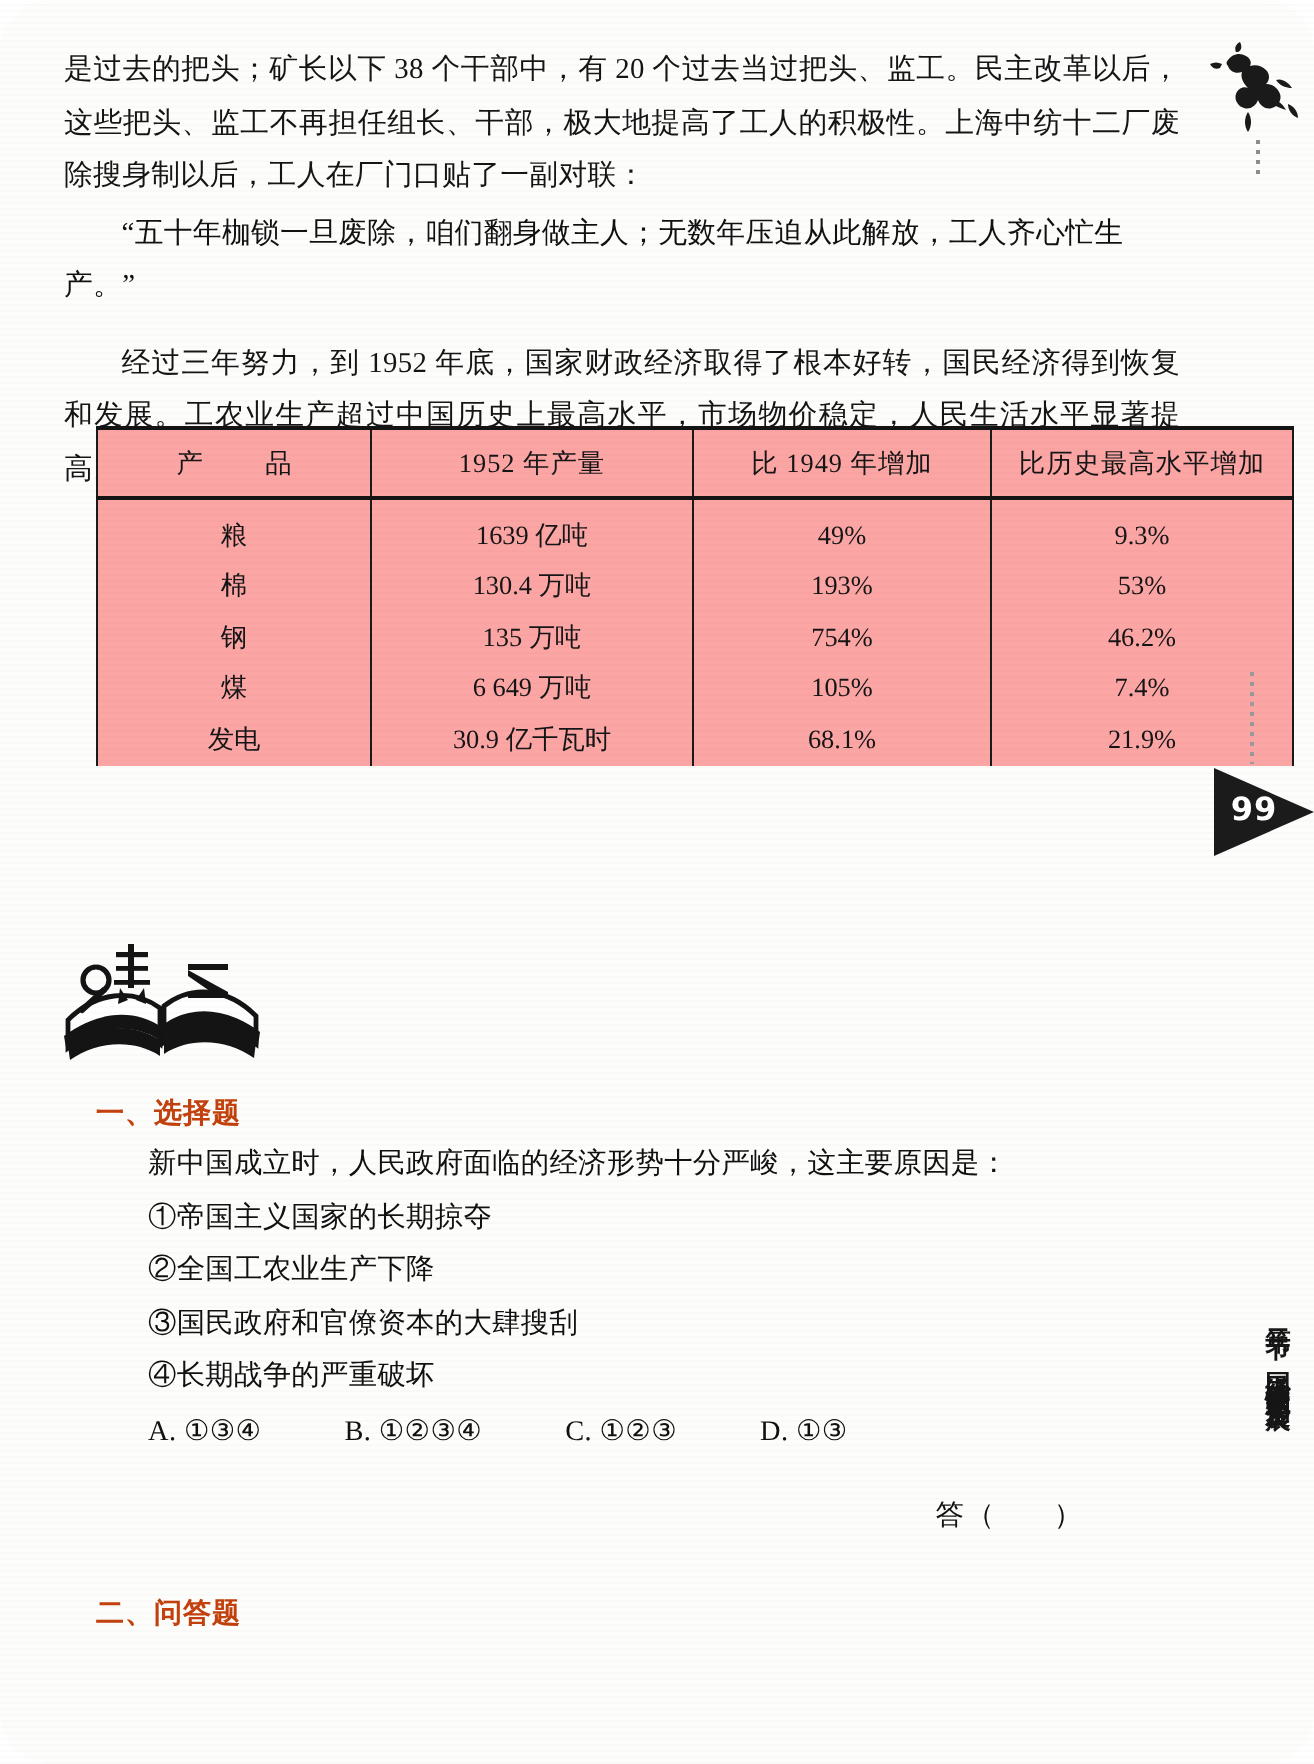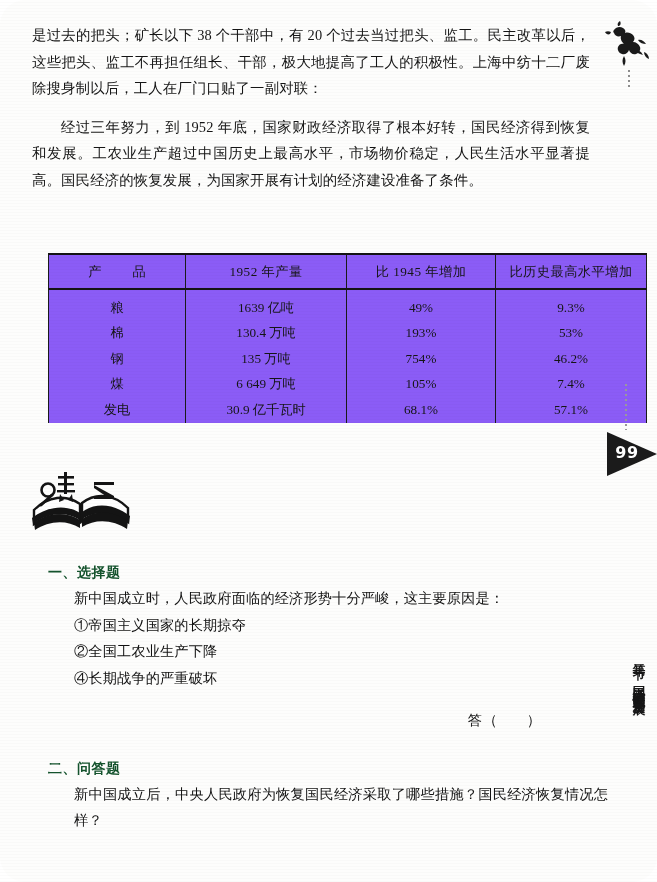--- a/index.html
+++ b/index.html
@@ -62,22 +62,21 @@
     font-weight: bold;
     font-family: "DejaVu Sans", "Liberation Sans", sans-serif;
     letter-spacing: 0.4px;
     margin-bottom: 6px;
     color: #101010;
   }
   table.stats {
     border-collapse: collapse;
     width: 562px;
     table-layout: fixed;
-    background: #8b5cf6;
-    margin-top: 40px;
+    background: #fca5a5;
   }
   table.stats th, table.stats td {
     border-left: 1.2px solid #1a1a1a;
     border-right: 1.2px solid #1a1a1a;
     font-size: 13.2px;
     text-align: center;
     color: #151515;
     font-weight: normal;
   }
   table.stats tr.head th {
@@ -125,22 +124,22 @@
     position: absolute;
     left: 48px;
     top: 548px;
     width: 560px;
   }
   .ex-head {
     font-size: 14px;
     font-weight: bold;
     font-family: "DejaVu Sans", "Liberation Sans", sans-serif;
     letter-spacing: 0.5px;
-    margin: 16px 0 3px 0;
-    color: #14532d;
+    margin: 0 0 3px 0;
+    color: #c2410c;
   }
   .ex-body {
     margin: 0 0 0 26px;
     font-size: 14.2px;
     line-height: 26.5px;
     letter-spacing: 0.15px;
   }
   .ex-body .stem { text-indent: 0; }
   .ex-line { white-space: nowrap; }
   .opts {
@@ -165,21 +164,21 @@
     text-align: justify;
     text-justify: inter-ideograph;
     width: 534px;
   }
   .q2 .first { text-indent: 2em; }
 
   
   .page-flag {
     position: absolute;
     left: 607px;
-    top: 432px;
+    top: 384px;
     width: 50px;
     height: 44px;
   }
   .flag-tri {
     position: absolute;
     left: 0; top: 0;
     width: 0; height: 0;
     border-top: 22px solid transparent;
     border-bottom: 22px solid transparent;
     border-left: 50px solid #1b1b1b;
@@ -264,30 +263,31 @@
         <path d="M36 22c3-1 6 1 8 4-3 0-6-1-8-4z"></path>
         <path d="M22 38c2 3 2 7 0 10-2-3-2-7 0-10z"></path>
         <path d="M42 34c3 1 5 4 5 7-3-1-5-4-5-7z"></path>
       </g>
     </svg>
   </div>
   <div class="dragon-tail"></div>
 
   <div class="content">
     <p class="para">是过去的把头；矿长以下 38 个干部中，有 20 个过去当过把头、监工。民主改革以后，这些把头、监工不再担任组长、干部，极大地提高了工人的积极性。上海中纺十二厂废除搜身制以后，工人在厂门口贴了一副对联：</p>
+    <p class="quote">“五十年枷锁一旦废除，咱们翻身做主人；无数年压迫从此解放，工人齐心忙生产。”</p>
     <p class="para indent" style="margin-top:12px">经过三年努力，到 1952 年底，国家财政经济取得了根本好转，国民经济得到恢复和发展。工农业生产超过中国历史上最高水平，市场物价稳定，人民生活水平显著提高。国民经济的恢复发展，为国家开展有计划的经济建设准备了条件。</p>
   </div>
 
   <div class="table-wrap">
     <table class="stats">
       <thead>
         <tr class="head">
           <th class="prod-head">产　品</th>
           <th class="h-out">1952 年产量</th>
-          <th class="h-g49">比 1945 年增加</th>
+          <th class="h-g49">比 1949 年增加</th>
           <th class="h-ghist">比历史最高水平增加</th>
         </tr>
       </thead>
       <tbody>
         <tr class="first-body">
           <td class="c-name">粮</td>
           <td class="c-out">1639 亿吨</td>
           <td class="c-g49">49%</td>
           <td class="c-ghist">9.3%</td>
         </tr>
@@ -306,21 +306,21 @@
         <tr>
           <td class="c-name">煤</td>
           <td class="c-out">6 649 万吨</td>
           <td class="c-g49">105%</td>
           <td class="c-ghist">7.4%</td>
         </tr>
         <tr>
           <td class="c-name">发电</td>
           <td class="c-out">30.9 亿千瓦时</td>
           <td class="c-g49">68.1%</td>
-          <td class="c-ghist">57.1%</td>
+          <td class="c-ghist">21.9%</td>
         </tr>
       </tbody>
     </table>
   </div>
 
   <div class="book-icon">
     <svg viewBox="0 0 112 66" width="112" height="66" aria-hidden="true">
       <g>
         <path d="M6 44 C20 30, 38 28, 52 38 L52 56 C38 46, 20 48, 6 58 Z" fill="#ffffff" stroke="#141414" stroke-width="2.4"></path>
         <path d="M100 42 C86 28, 68 26, 54 37 L54 55 C68 44, 86 46, 100 56 Z" fill="#ffffff" stroke="#141414" stroke-width="2.4"></path>
@@ -348,30 +348,37 @@
     </svg>
   </div>
 
   <div class="exercises">
 
     <div class="ex-head">一、选择题</div>
     <div class="ex-body">
       <div class="ex-line stem">新中国成立时，人民政府面临的经济形势十分严峻，这主要原因是：</div>
       <div class="ex-line">①帝国主义国家的长期掠夺</div>
       <div class="ex-line">②全国工农业生产下降</div>
+      <div class="ex-line">③国民政府和官僚资本的大肆搜刮</div>
       <div class="ex-line">④长期战争的严重破坏</div>
+      <div class="ex-line opts">
+        <span class="opt"><span>A.</span>&nbsp;<span>①③④</span></span>
+        <span class="opt-gap"></span>
+        <span class="opt"><span>B.</span>&nbsp;<span>①②③④</span></span>
+        <span class="opt-gap"></span>
+        <span class="opt"><span>C.</span>&nbsp;<span>①②③</span></span>
+        <span class="opt-gap"></span>
+        <span class="opt"><span>D.</span>&nbsp;<span>①③</span></span>
+      </div>
       <div class="answer-row">
         <span>答（</span><span class="blank-paren">&nbsp;&nbsp;&nbsp;</span><span>）</span>
       </div>
     </div>
 
     <div class="ex-head ex-head2">二、问答题</div>
-    <div class="q2">
-      <span class="first">新中国成立后，中央人民政府为恢复国民经济采取了哪些措施？国民经济恢复情况怎样？</span>
-    </div>
   </div>
 
   <div class="page-flag">
     <div class="flag-dots"></div>
     <div class="flag-tri"></div>
     <div class="flag-num">99</div>
   </div>
 
   <div class="running-head">第二节 国民经济的恢复和初步发展</div>
 

